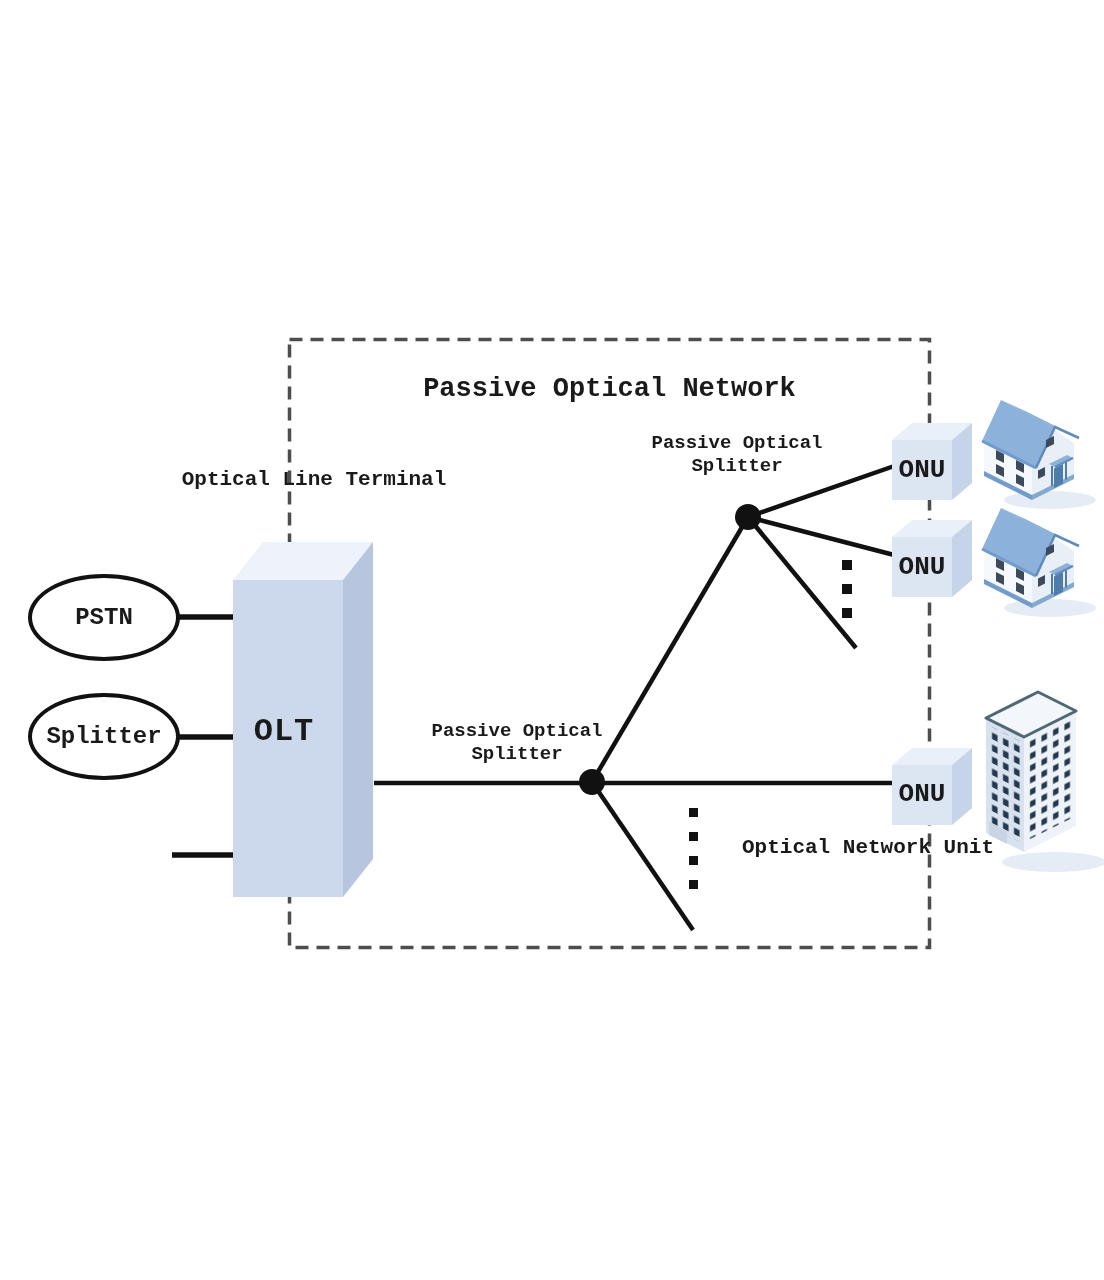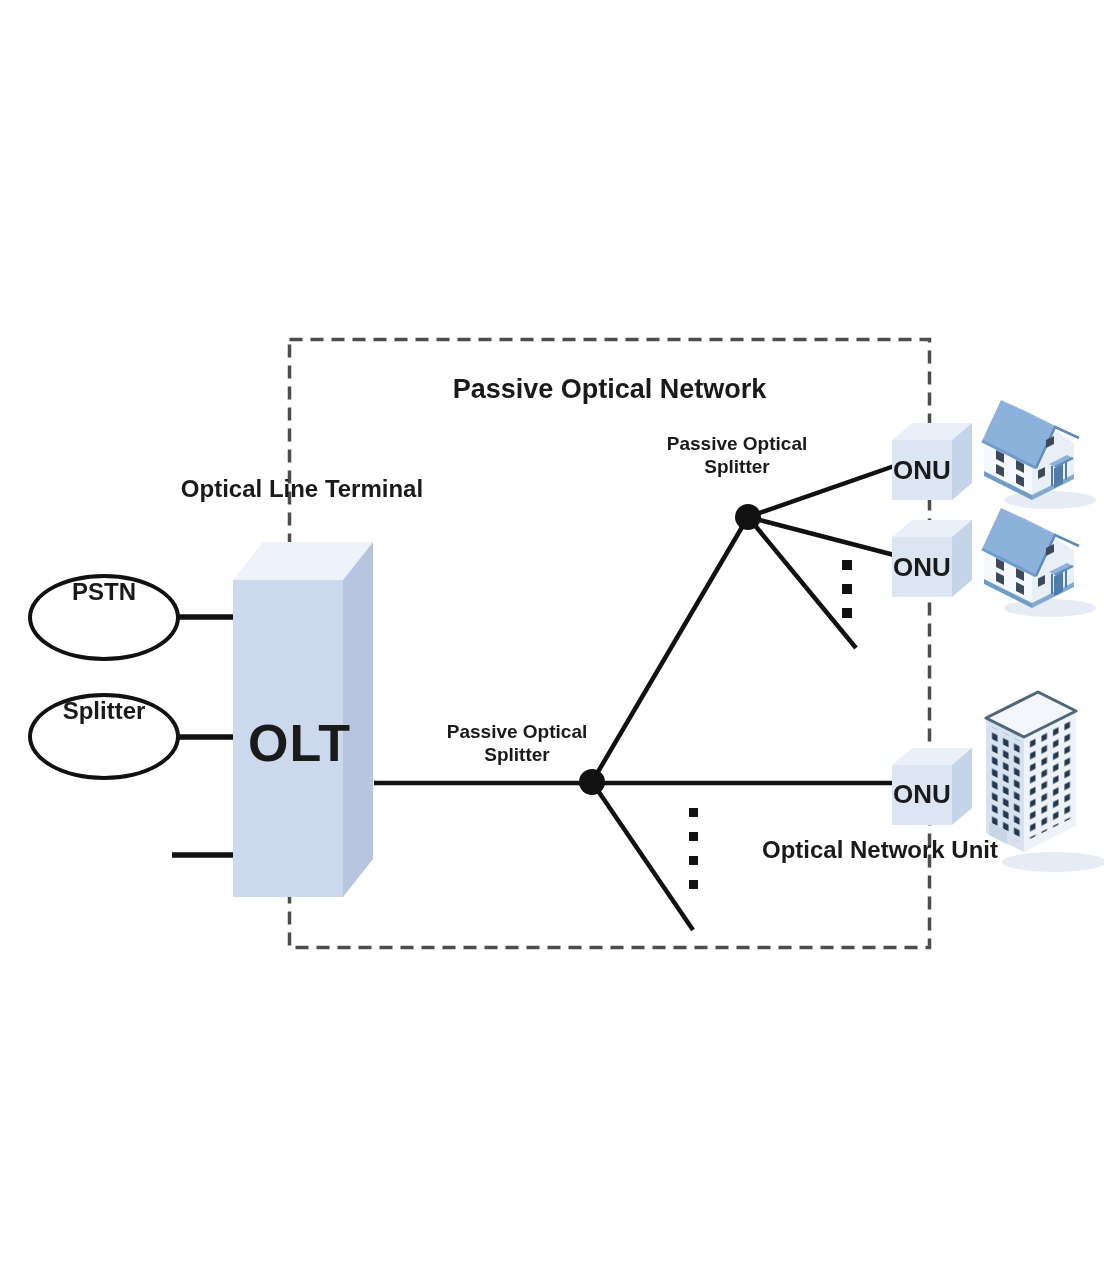--- a/index.html
+++ b/index.html
@@ -1,51 +1,51 @@
 <!DOCTYPE html>
 <html><head>
 <meta charset="utf-8">
 <style>
   html,body{margin:0;padding:0;background:#ffffff;}
   #stage{
     position:relative;
     width:1104px;height:1280px;
     background:#ffffff;
-    font-family:Liberation Sans, sans-serif;
+    font-family:Liberation Mono, monospace;
     overflow:hidden;
   }
   #diagram-svg{position:absolute;left:0;top:0;}
   .lbl{
     position:absolute;
     font-weight:700;
     color:#1a1a1a;
     text-align:center;
     line-height:1.18;
     white-space:nowrap;
   }
   .lbl.two-line{white-space:normal;line-height:23px;}
   .pill{
     position:absolute;
     box-sizing:border-box;
     width:152px;height:87px;
     border:4px solid #111111;
     border-radius:50%;
     background:#ffffff;
-    display:flex;align-items:flex-start;justify-content:center;
+    display:flex;align-items:center;justify-content:center;
     font-weight:700;font-size:24px;color:#1a1a1a;
   }
   #title-label{left:289px;top:374px;width:641px;font-size:27px;}
-  #olt-caption{left:152px;top:468px;width:300px;font-size:24px;margin-top:7px;}
-  #olt-label{left:248px;top:713px;width:94px;font-size:52px;letter-spacing:1px;}
+  #olt-caption{left:164px;top:468px;width:300px;font-size:21px;}
+  #olt-label{left:237px;top:713px;width:94px;font-size:32px;letter-spacing:1px;}
   #splitter-mid-label{left:417px;top:720px;width:200px;font-size:19px;}
   #splitter-top-label{left:637px;top:432px;width:200px;font-size:19px;}
   #onu1-label{left:887px;top:455px;width:70px;font-size:26px;}
   #onu2-label{left:887px;top:552px;width:70px;font-size:26px;}
   #onu3-label{left:887px;top:779px;width:70px;font-size:26px;}
-  #onu-caption{left:738px;top:836px;width:260px;font-size:24px;text-align:right;}
+  #onu-caption{left:738px;top:836px;width:260px;font-size:21px;}
   #pstn-pill{left:28px;top:574px;}
   #internet-pill{left:28px;top:693px;}
   #catv-pill{left:28px;top:811px;}
 </style>
 </head>
 <body>
 
 <div id="stage">
 
   <svg id="diagram-svg" width="1104" height="1280" viewBox="0 0 1104 1280">

